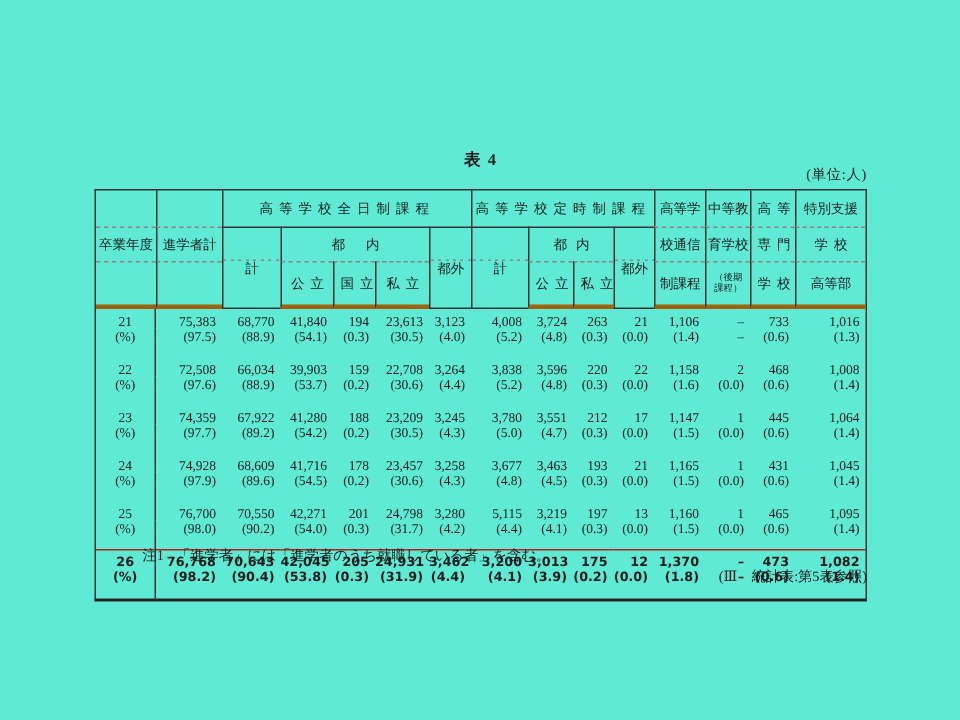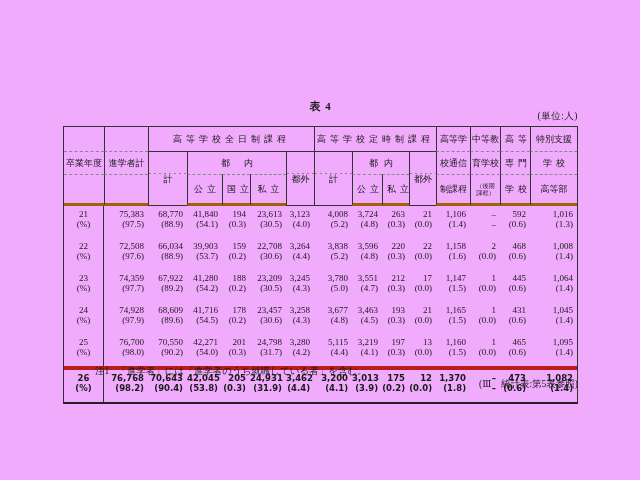--- a/index.html
+++ b/index.html
@@ -1,17 +1,17 @@
 <!DOCTYPE html>
 <html><head>
 <meta charset="utf-8">
 <style>
   html,body{margin:0;padding:0;}
   .page{
-    position:relative; width:640px; height:480px; background:#f0abfc;
+    position:relative; width:640px; height:480px; background:#5eead4;
     font-family:"Liberation Serif","DejaVu Serif",serif; color:#1a1a1a;
     overflow:hidden;
   }
   
   .title-row{
     position:absolute; top:99px; left:63px; width:515px;
     display:flex; justify-content:center; gap:38px;
     font-size:11px; font-weight:bold; letter-spacing:1px;
   }
   .unit{ position:absolute; top:110px; right:62px; font-size:9.5px; letter-spacing:.5px;}
@@ -35,21 +35,21 @@
     background-size:100% 1px; background-repeat:no-repeat; background-position:0 21px;}
   .tonai-w{ letter-spacing:14px; text-indent:14px;}
   .tonai-n{ letter-spacing:6px; text-indent:6px;}
   .ls2{ letter-spacing:4px; text-indent:4px;}
   .tiny span{ display:block; font-size:6.5px; line-height:7px; transform:scale(.95);}
   
   .yc{ border-right:1px solid #333; text-align:center; }
   .num{ text-align:right; padding-right:4px; }
   .vrow td{ height:11px; vertical-align:bottom; padding-top:2px;}
   .prow td{ height:15px; vertical-align:top; padding-bottom:4px;}
-  .sep{ border-top:4px solid #b91c1c; }
+  .sep{ border-top:1px solid #b91c1c; }
   .boldrow td{
     font-family:"DejaVu Sans","Liberation Sans",sans-serif;
     font-weight:bold; font-size:8.5px;
   }
   
   .notes{ position:absolute; left:95px; top:365px; font-size:9.5px; line-height:13px;}
   .notes .lbl{ margin-right:8px;}
   .note2{ margin-left:15px;}
   .ref{ position:absolute; right:62px; top:378px; font-size:9.5px;}
 </style>
@@ -133,21 +133,21 @@
             <td class="num">41,840</td>
             <td class="num">194</td>
             <td class="num">23,613</td>
             <td class="num">3,123</td>
             <td class="num">4,008</td>
             <td class="num">3,724</td>
             <td class="num">263</td>
             <td class="num">21</td>
             <td class="num">1,106</td>
             <td class="num">–</td>
-            <td class="num">592</td>
+            <td class="num">733</td>
             <td class="num">1,016</td>
           </tr>
           <tr class="prow">
             <td class="yc">(%)</td>
             <td class="num">(97.5)</td>
             <td class="num">(88.9)</td>
             <td class="num">(54.1)</td>
             <td class="num">(0.3)</td>
             <td class="num">(30.5)</td>
             <td class="num">(4.0)</td>

